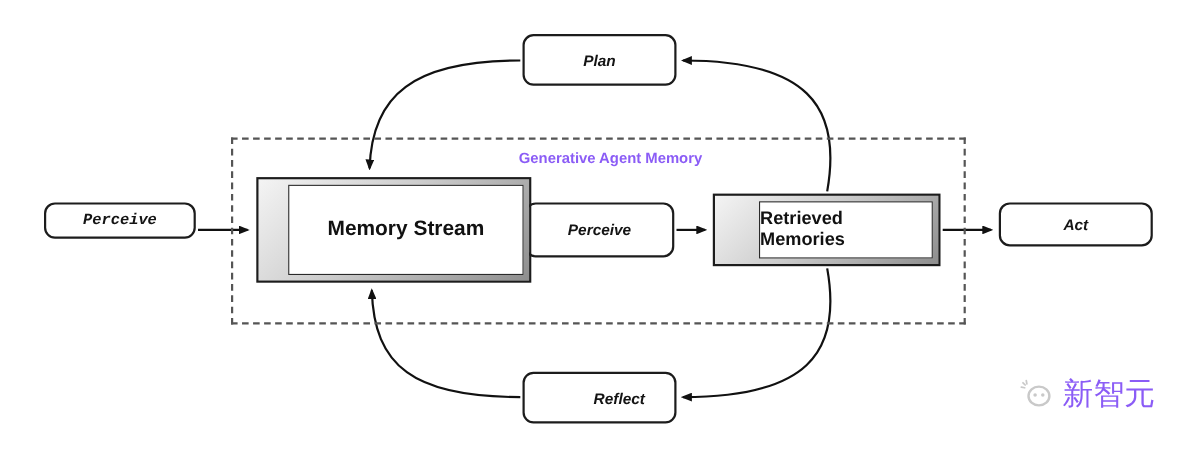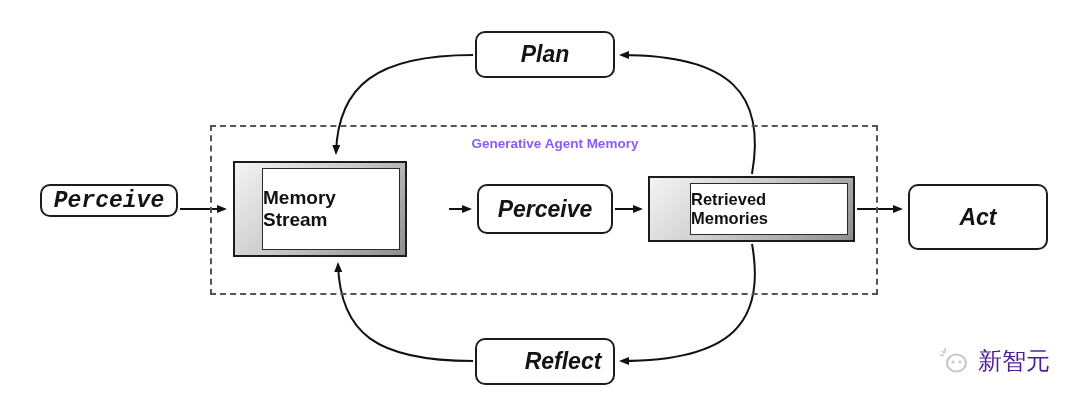--- a/index.html
+++ b/index.html
@@ -19,21 +19,21 @@
   .node {
     position: absolute;
     display: flex;
     align-items: center;
     justify-content: center;
     background: #ffffff;
     border: 2px solid #1c1c1c;
     border-radius: 10px;
     font-style: italic;
     font-weight: 600;
-    font-size: 23px;
+    font-size: 14px;
     color: #141414;
     box-sizing: border-box;
   }
   .bevel {
     position: absolute;
     border: 2px solid #1c1c1c;
     background: linear-gradient(135deg, #f4f4f4 0%, #cccccc 45%, #8e8e8e 100%);
     padding: 5px;
     box-sizing: border-box;
   }
@@ -64,22 +64,22 @@
     font-weight: bold;
     font-size: 13.5px;
     color: #8b5cf6;
   }
   .watermark {
     position: absolute;
     right: 30px; bottom: 34px;
     display: flex;
     align-items: center;
     gap: 5px;
-    color: #4c1d95;
-    font-size: 24px;
+    color: #8b5cf6;
+    font-size: 28px;
     font-family: "DejaVu Sans", sans-serif;
     justify-content: space-between;
   }
 </style>
 </head>
 <body>
 
 <div class="canvas">
 
   <svg class="arrow-layer" viewBox="0 0 1080 411">
@@ -109,29 +109,29 @@
   </div>
 
   <div class="node" style="left:475px; top:31px; width:140px; height:47px;">
     <span>Plan</span>
   </div>
 
   <div class="node" style="left:477px; top:184px; width:136px; height:50px;">
     <span>Perceive</span>
   </div>
 
-  <div class="node" style="left:908px; top:184px; width:140px; height:66px;">
+  <div class="node" style="left:908px; top:184px; width:140px; height:40px;">
     <span>Act</span>
   </div>
 
   <div class="node" style="left:475px; top:338px; width:140px; height:47px;padding-left:36px;">
     <span>Reflect</span>
   </div>
 
-  <div class="bevel" style="left:233px; top:161px; width:174px; height:96px;padding-left:27px;">
+  <div class="bevel" style="left:233px; top:161px; width:250px; height:96px;padding-left:27px;">
     <div class="bevel-inner" style="font-size:19px;">
       <span>Memory Stream</span>
     </div>
   </div>
 
   <div class="bevel" style="left:648px; top:176px; width:207px; height:66px;padding-left:40px;">
     <div class="bevel-inner" style="font-size:16.5px;">
       <span>Retrieved Memories</span>
     </div>
   </div>

